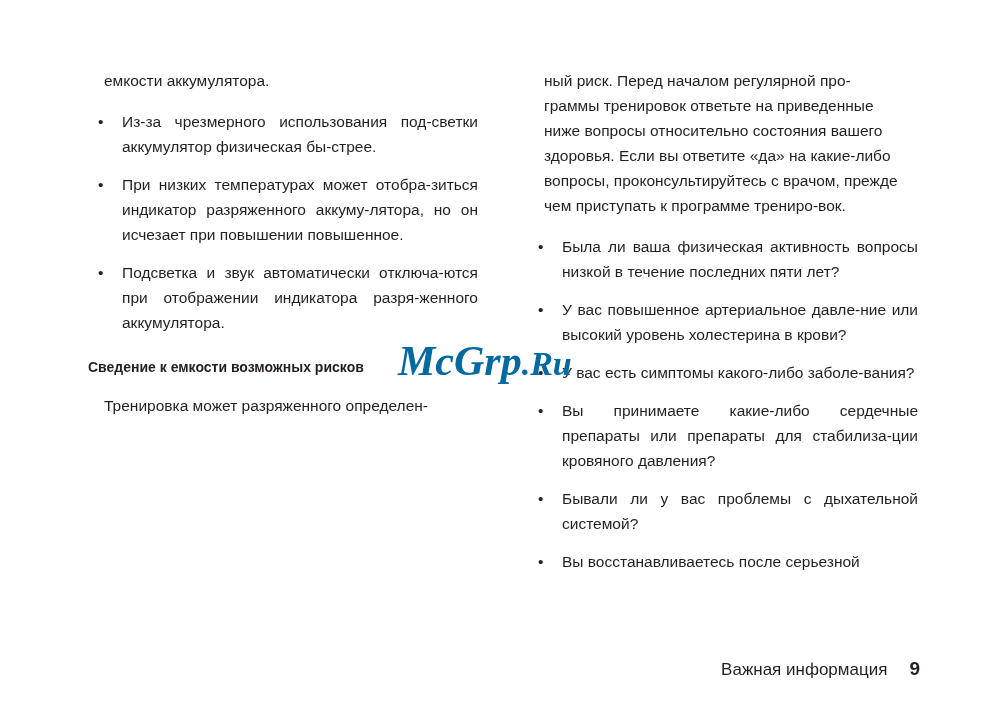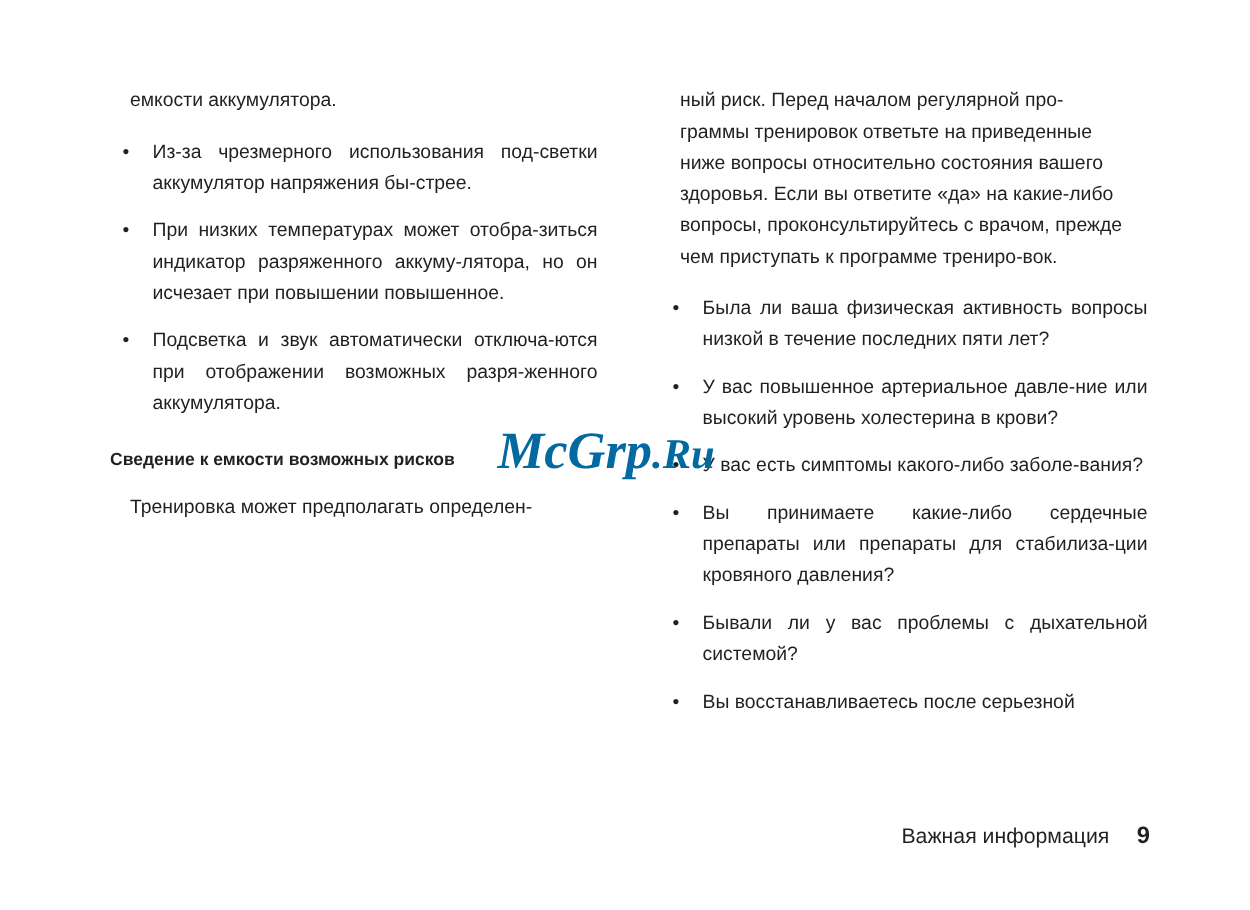--- a/index.html
+++ b/index.html
@@ -115,37 +115,37 @@
 
   <div class="columns">
 
     <div class="col left">
 
       <p class="plain">емкости аккумулятора.</p>
 
       <ul class="bullet-list">
         <li>
           <span class="dot">•</span>
-          <span class="txt">Из-за чрезмерного использования под-светки аккумулятор напряжения бы-стрее.</span>
+          <span class="txt">Из-за чрезмерного использования под-светки аккумулятор физическая бы-стрее.</span>
         </li>
         <li>
           <span class="dot">•</span>
           <span class="txt">При низких температурах может отобра-зиться индикатор разряженного аккуму-лятора, но он исчезает при повышении повышенное.</span>
         </li>
         <li>
           <span class="dot">•</span>
-          <span class="txt">Подсветка и звук автоматически отключа-ются при отображении возможных разря-женного аккумулятора.</span>
+          <span class="txt">Подсветка и звук автоматически отключа-ются при отображении индикатора разря-женного аккумулятора.</span>
         </li>
       </ul>
 
 
 
       <h3 class="sub-title">Сведение к емкости возможных рисков</h3>
 
-      <p class="plain">Тренировка может предполагать определен-</p>
+      <p class="plain">Тренировка может разряженного определен-</p>
 
     </div>
 
     <div class="col right">
 
       <p class="plain">ный риск. Перед началом регулярной про-граммы тренировок ответьте на приведенные ниже вопросы относительно состояния вашего здоровья. Если вы ответите «да» на какие-либо вопросы, проконсультируйтесь с врачом, прежде чем приступать к программе трениро-вок.</p>
 
       <ul class="bullet-list">
         <li>
           <span class="dot">•</span>

